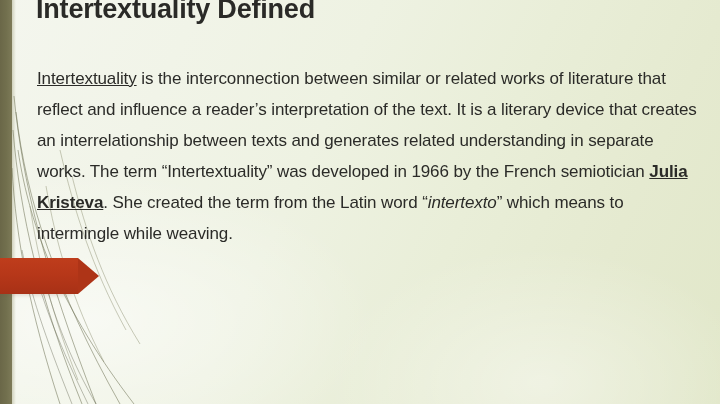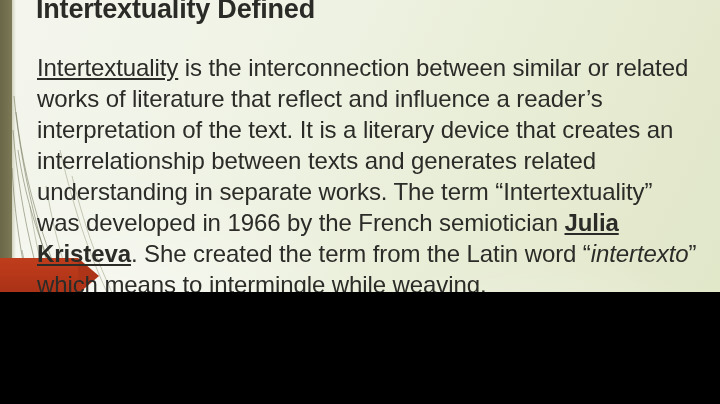--- a/index.html
+++ b/index.html
@@ -3,21 +3,21 @@
 <meta charset="utf-8">
 <style>
   html, body {
     margin: 0;
     padding: 0;
     background: #000;
   }
   #slide {
     position: relative;
     width: 720px;
-    height: 292px;
+    height: 404px;
     overflow: hidden;
     font-family: "Liberation Sans", sans-serif;
     background:
       linear-gradient(115deg,
         #f4f6ee 0%,
         #f1f4e8 22%,
         #eef2e2 42%,
         #e9eed8 62%,
         #e5ead0 80%,
         #e1e7c9 100%);
@@ -101,23 +101,23 @@
     font-weight: bold;
     letter-spacing: -0.2px;
     color: #2a2a27;
     white-space: nowrap;
   }
 
   
   #slide .body-text {
     position: absolute;
     left: 37px;
-    top: 52px;
+    top: 63px;
     width: 664px;
-    font-size: 24px;
+    font-size: 17px;
     line-height: 31px;
     color: #2b2b28;
     letter-spacing: -0.1px;
   }
   #slide .body-text .u  { text-decoration: underline; }
   #slide .body-text .bu { font-weight: bold; text-decoration: underline; }
   #slide .body-text .it { font-style: italic; }
 </style>
 </head>
 <body>

